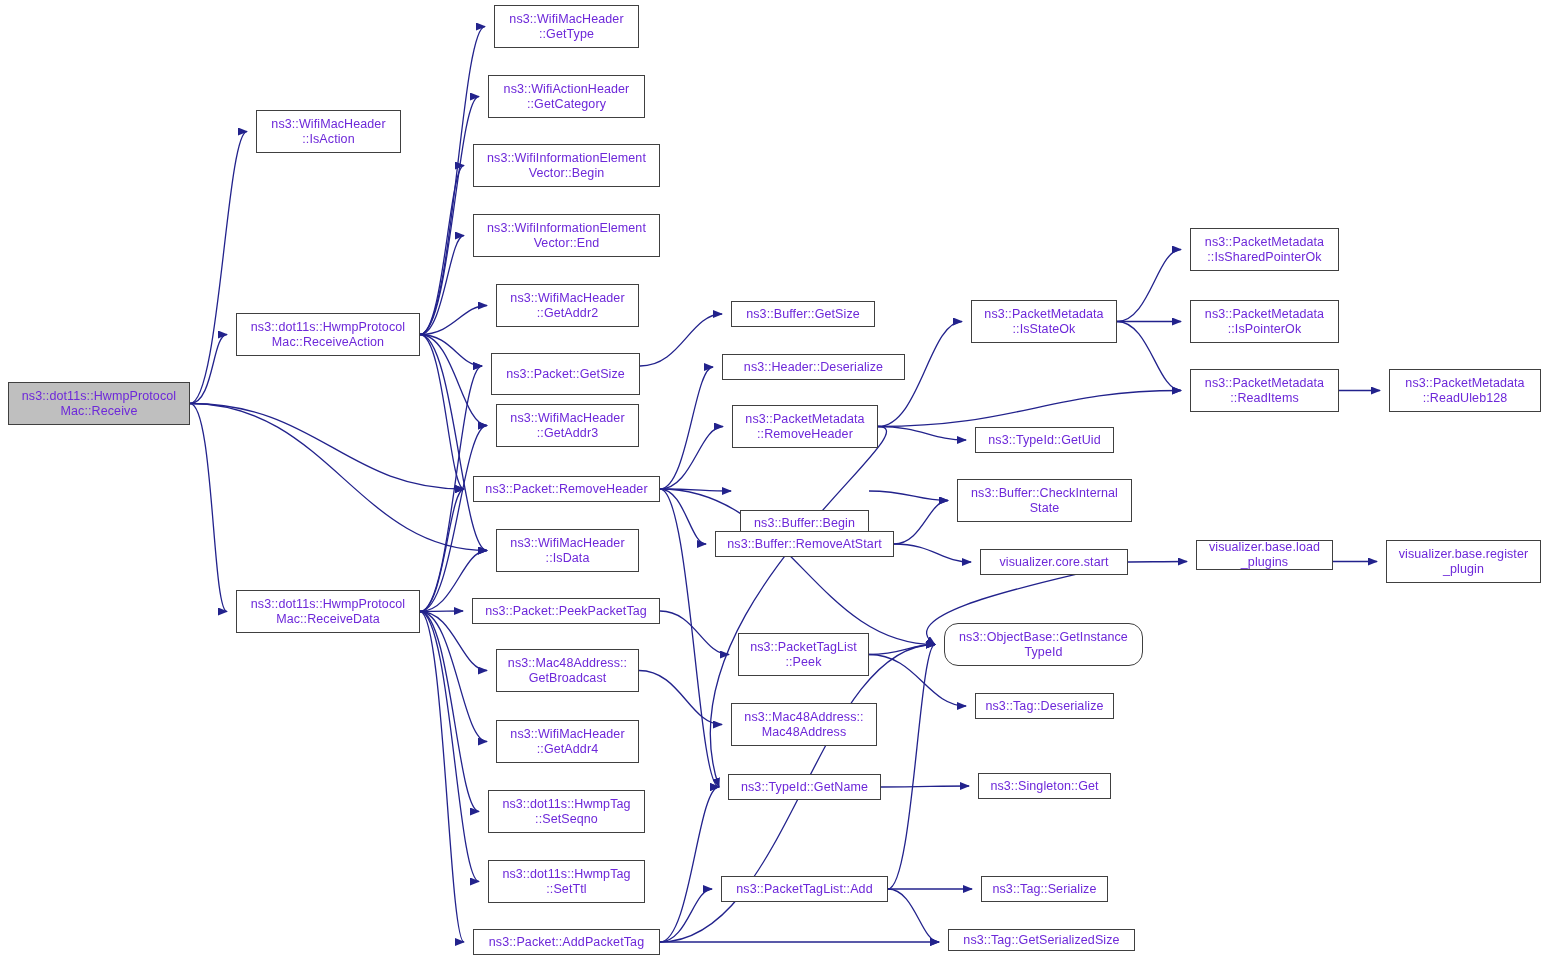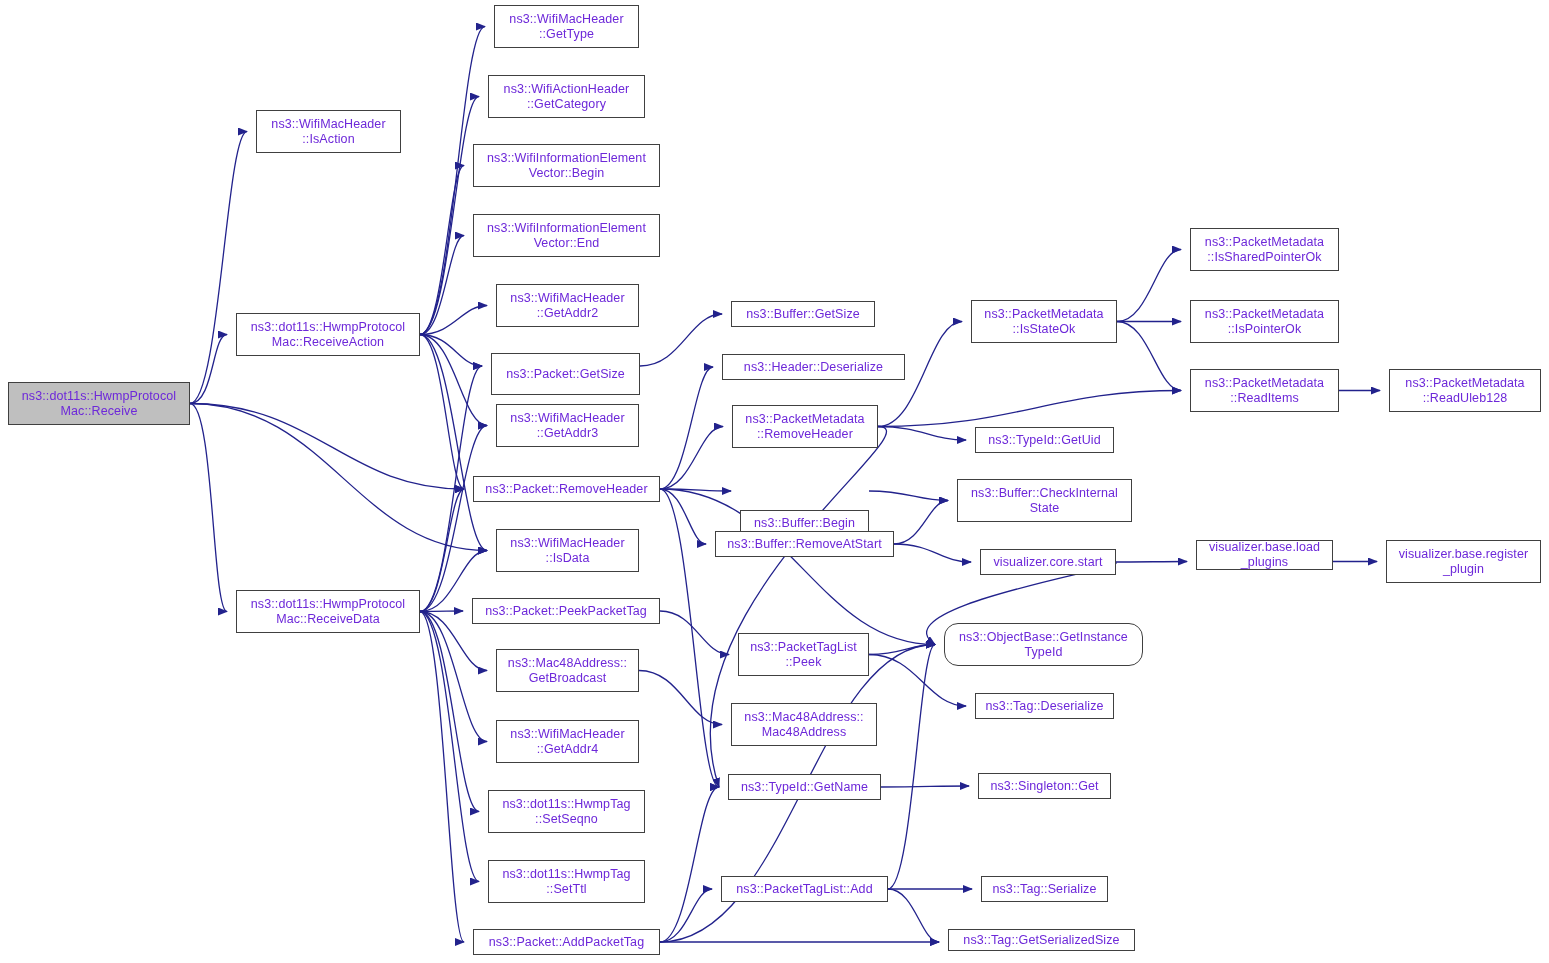--- a/index.html
+++ b/index.html
@@ -158,21 +158,21 @@
 ::Peek</div>
       <div class="node" style="left: 731px; top: 703px; width: 146px; height: 43px;">ns3::Mac48Address::
 Mac48Address</div>
       <div class="node" style="left: 728px; top: 774px; width: 153px; height: 26px;">ns3::TypeId::GetName</div>
       <div class="node" style="left: 721px; top: 876px; width: 167px; height: 26px;">ns3::PacketTagList::Add</div>
       <div class="node" style="left: 971px; top: 300px; width: 146px; height: 43px;">ns3::PacketMetadata
 ::IsStateOk</div>
       <div class="node" style="left: 975px; top: 427px; width: 139px; height: 26px;">ns3::TypeId::GetUid</div>
       <div class="node" style="left: 957px; top: 479px; width: 175px; height: 43px;">ns3::Buffer::CheckInternal
 State</div>
-      <div class="node" style="left: 980px; top: 549px; width: 136px; height: 26px;">visualizer.core.start</div>
+      <div class="node" style="left: 980px; top: 549px; width: 148px; height: 26px;">visualizer.core.start</div>
       <div class="node" style="left: 944px; top: 623px; width: 199px; height: 43px; border-radius: 14px;">ns3::ObjectBase::GetInstance
 TypeId</div>
       <div class="node" style="left: 975px; top: 693px; width: 139px; height: 26px;">ns3::Tag::Deserialize</div>
       <div class="node" style="left: 978px; top: 773px; width: 133px; height: 26px;">ns3::Singleton::Get</div>
       <div class="node" style="left: 981px; top: 876px; width: 127px; height: 26px;">ns3::Tag::Serialize</div>
       <div class="node" style="left: 948px; top: 929px; width: 187px; height: 22px;">ns3::Tag::GetSerializedSize</div>
       <div class="node" style="left: 1190px; top: 228px; width: 149px; height: 43px;">ns3::PacketMetadata
 ::IsSharedPointerOk</div>
       <div class="node" style="left: 1190px; top: 300px; width: 149px; height: 43px;">ns3::PacketMetadata
 ::IsPointerOk</div>

